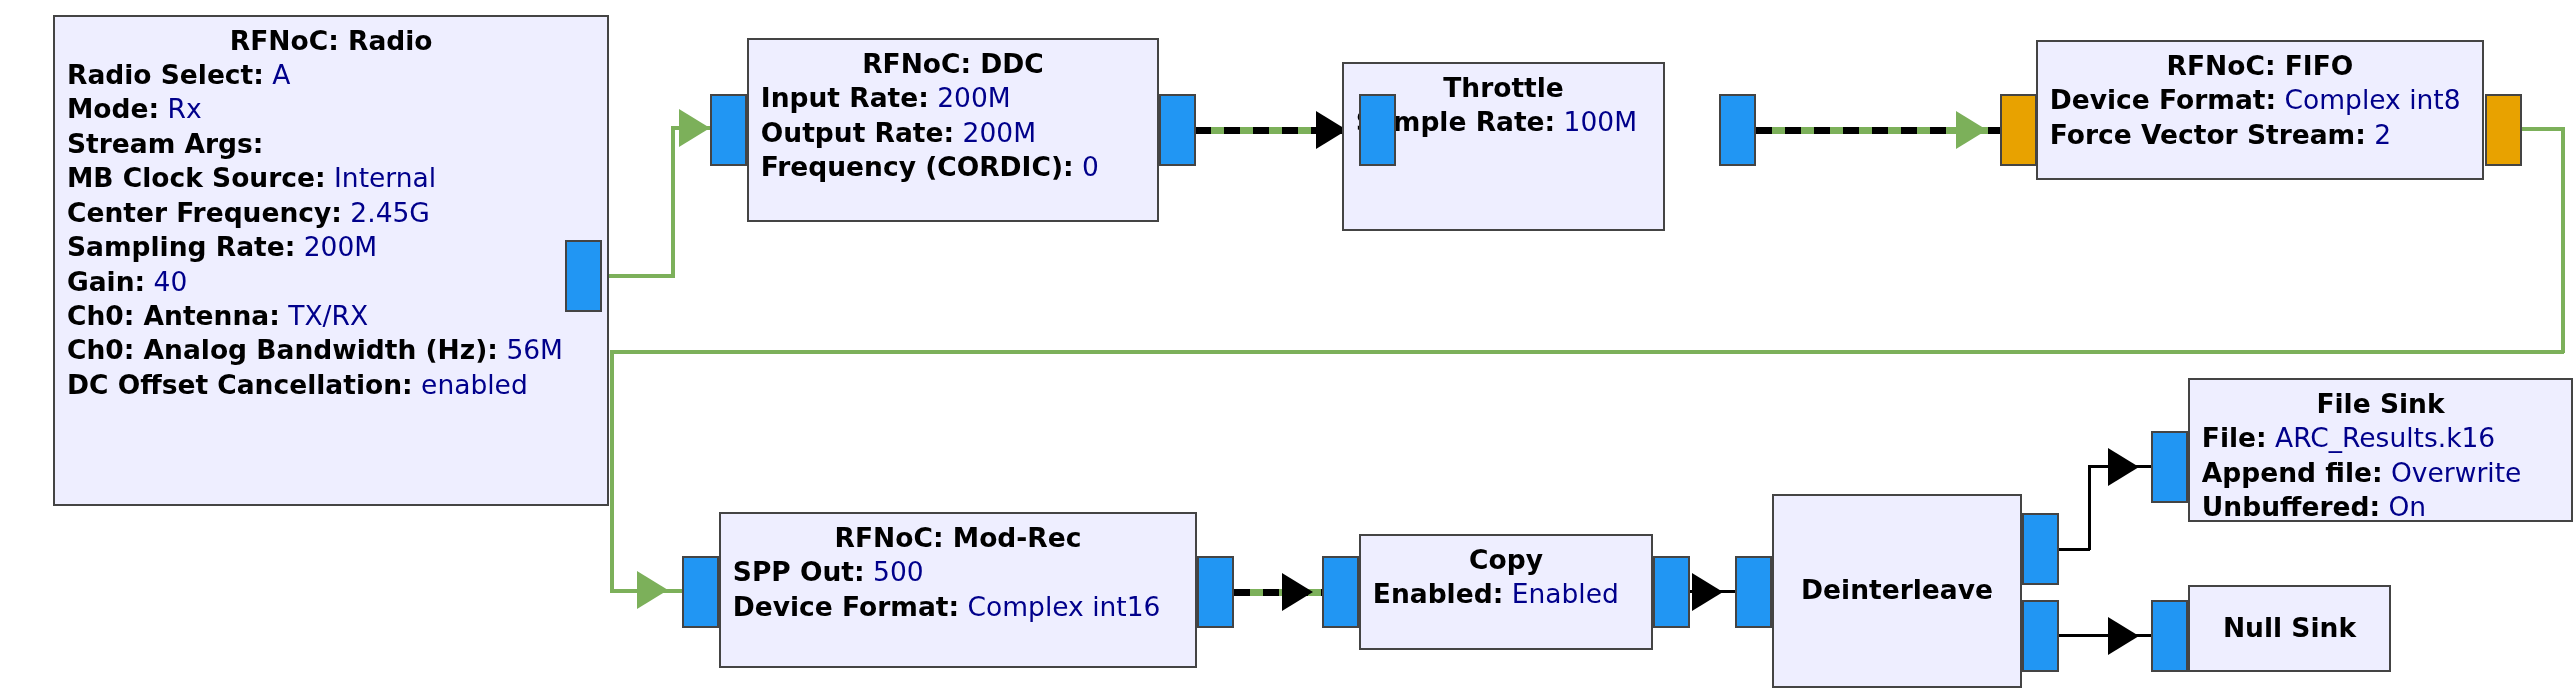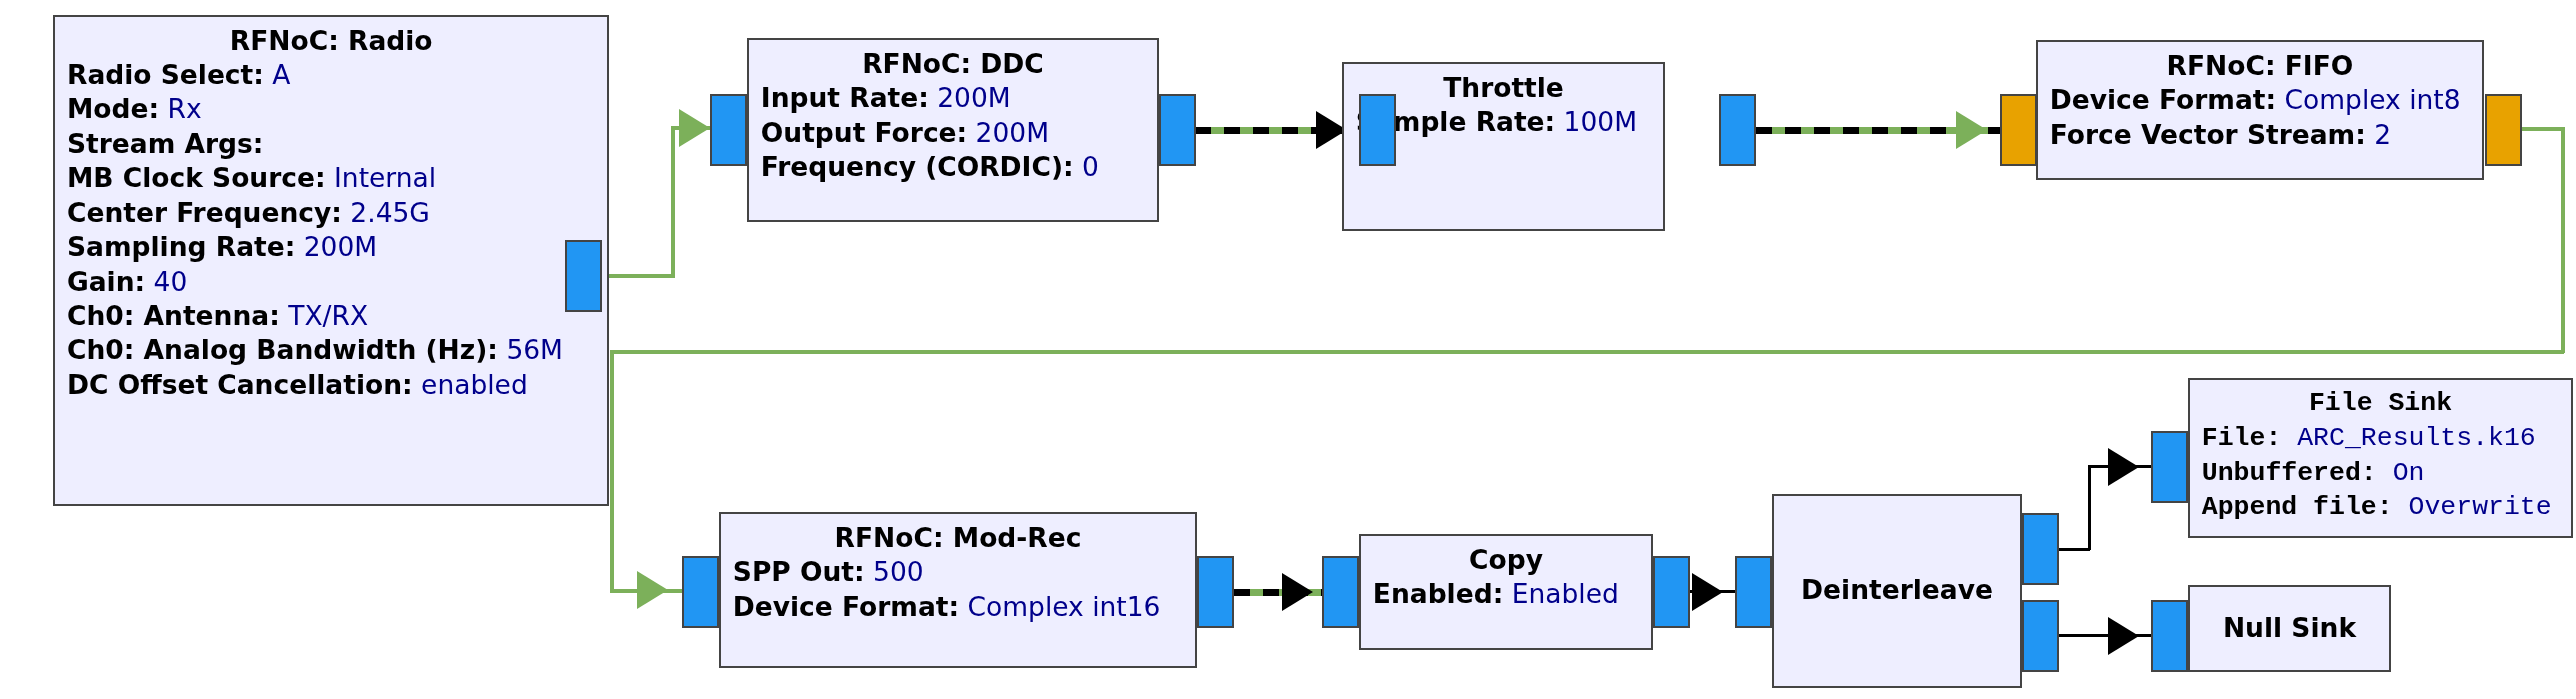--- a/index.html
+++ b/index.html
@@ -113,21 +113,21 @@
     <div class="param"><span class="k">Ch0: Antenna:</span> <span>TX/RX</span></div>
     <div class="param"><span class="k">Ch0: Analog Bandwidth (Hz):</span> <span>56M</span></div>
     <div class="param"><span class="k">DC Offset Cancellation:</span> <span>enabled</span></div>
   </div>
 
   <div class="port stream" style="left:565px; top:240px; width:37px; height:72px;"></div>
 
   <div class="block" style="left:747px; top:38px; width:412px; height:184px;">
     <div class="block-title">RFNoC: DDC</div>
     <div class="param"><span class="k">Input Rate:</span> <span>200M</span></div>
-    <div class="param"><span class="k">Output Force:</span> <span>200M</span></div>
+    <div class="param"><span class="k">Output Rate:</span> <span>200M</span></div>
     <div class="param"><span class="k">Frequency (CORDIC):</span> <span>0</span></div>
   </div>
   <div class="port stream" style="left:710px; top:94px; width:37px; height:72px;"></div>
   <div class="port stream" style="left:1159px; top:94px; width:37px; height:72px;"></div>
 
   <div class="block" style="left:1342px; top:62px; width:323px; height:169px;">
     <div class="block-title">Throttle</div>
     <div class="param"><span class="k">Sample Rate:</span> <span>100M</span></div>
   </div>
   <div class="port stream" style="left:1359px; top:94px; width:37px; height:72px;"></div>
@@ -156,25 +156,25 @@
   <div class="port stream" style="left:1322px; top:556px; width:37px; height:72px;"></div>
   <div class="port stream" style="left:1653px; top:556px; width:37px; height:72px;"></div>
 
   <div class="block centered-only" style="left:1772px; top:494px; width:250px; height:194px;">
     <div class="block-title">Deinterleave</div>
   </div>
   <div class="port stream" style="left:1735px; top:556px; width:37px; height:72px;"></div>
   <div class="port stream" style="left:2022px; top:513px; width:37px; height:72px;"></div>
   <div class="port stream" style="left:2022px; top:600px; width:37px; height:72px;"></div>
 
-  <div class="block" style="left:2188px; top:378px; width:385px; height:160px;font-family:Liberation Mono, monospace;">
+  <div class="block" style="left:2188px; top:378px; width:385px; height:144px;">
     <div class="block-title">File Sink</div>
     <div class="param"><span class="k">File:</span> <span>ARC_Results.k16</span></div>
+    <div class="param"><span class="k">Append file:</span> <span>Overwrite</span></div>
     <div class="param"><span class="k">Unbuffered:</span> <span>On</span></div>
-    <div class="param"><span class="k">Append file:</span> <span>Overwrite</span></div>
   </div>
   <div class="port stream" style="left:2151px; top:431px; width:37px; height:72px;"></div>
 
   <div class="block centered-only" style="left:2188px; top:585px; width:203px; height:87px;">
     <div class="block-title">Null Sink</div>
   </div>
   <div class="port stream" style="left:2151px; top:600px; width:37px; height:72px;"></div>
 
   <div class="conn">
     <div class="seg h-green" style="left:601px; top:274px; width:74px;"></div>

